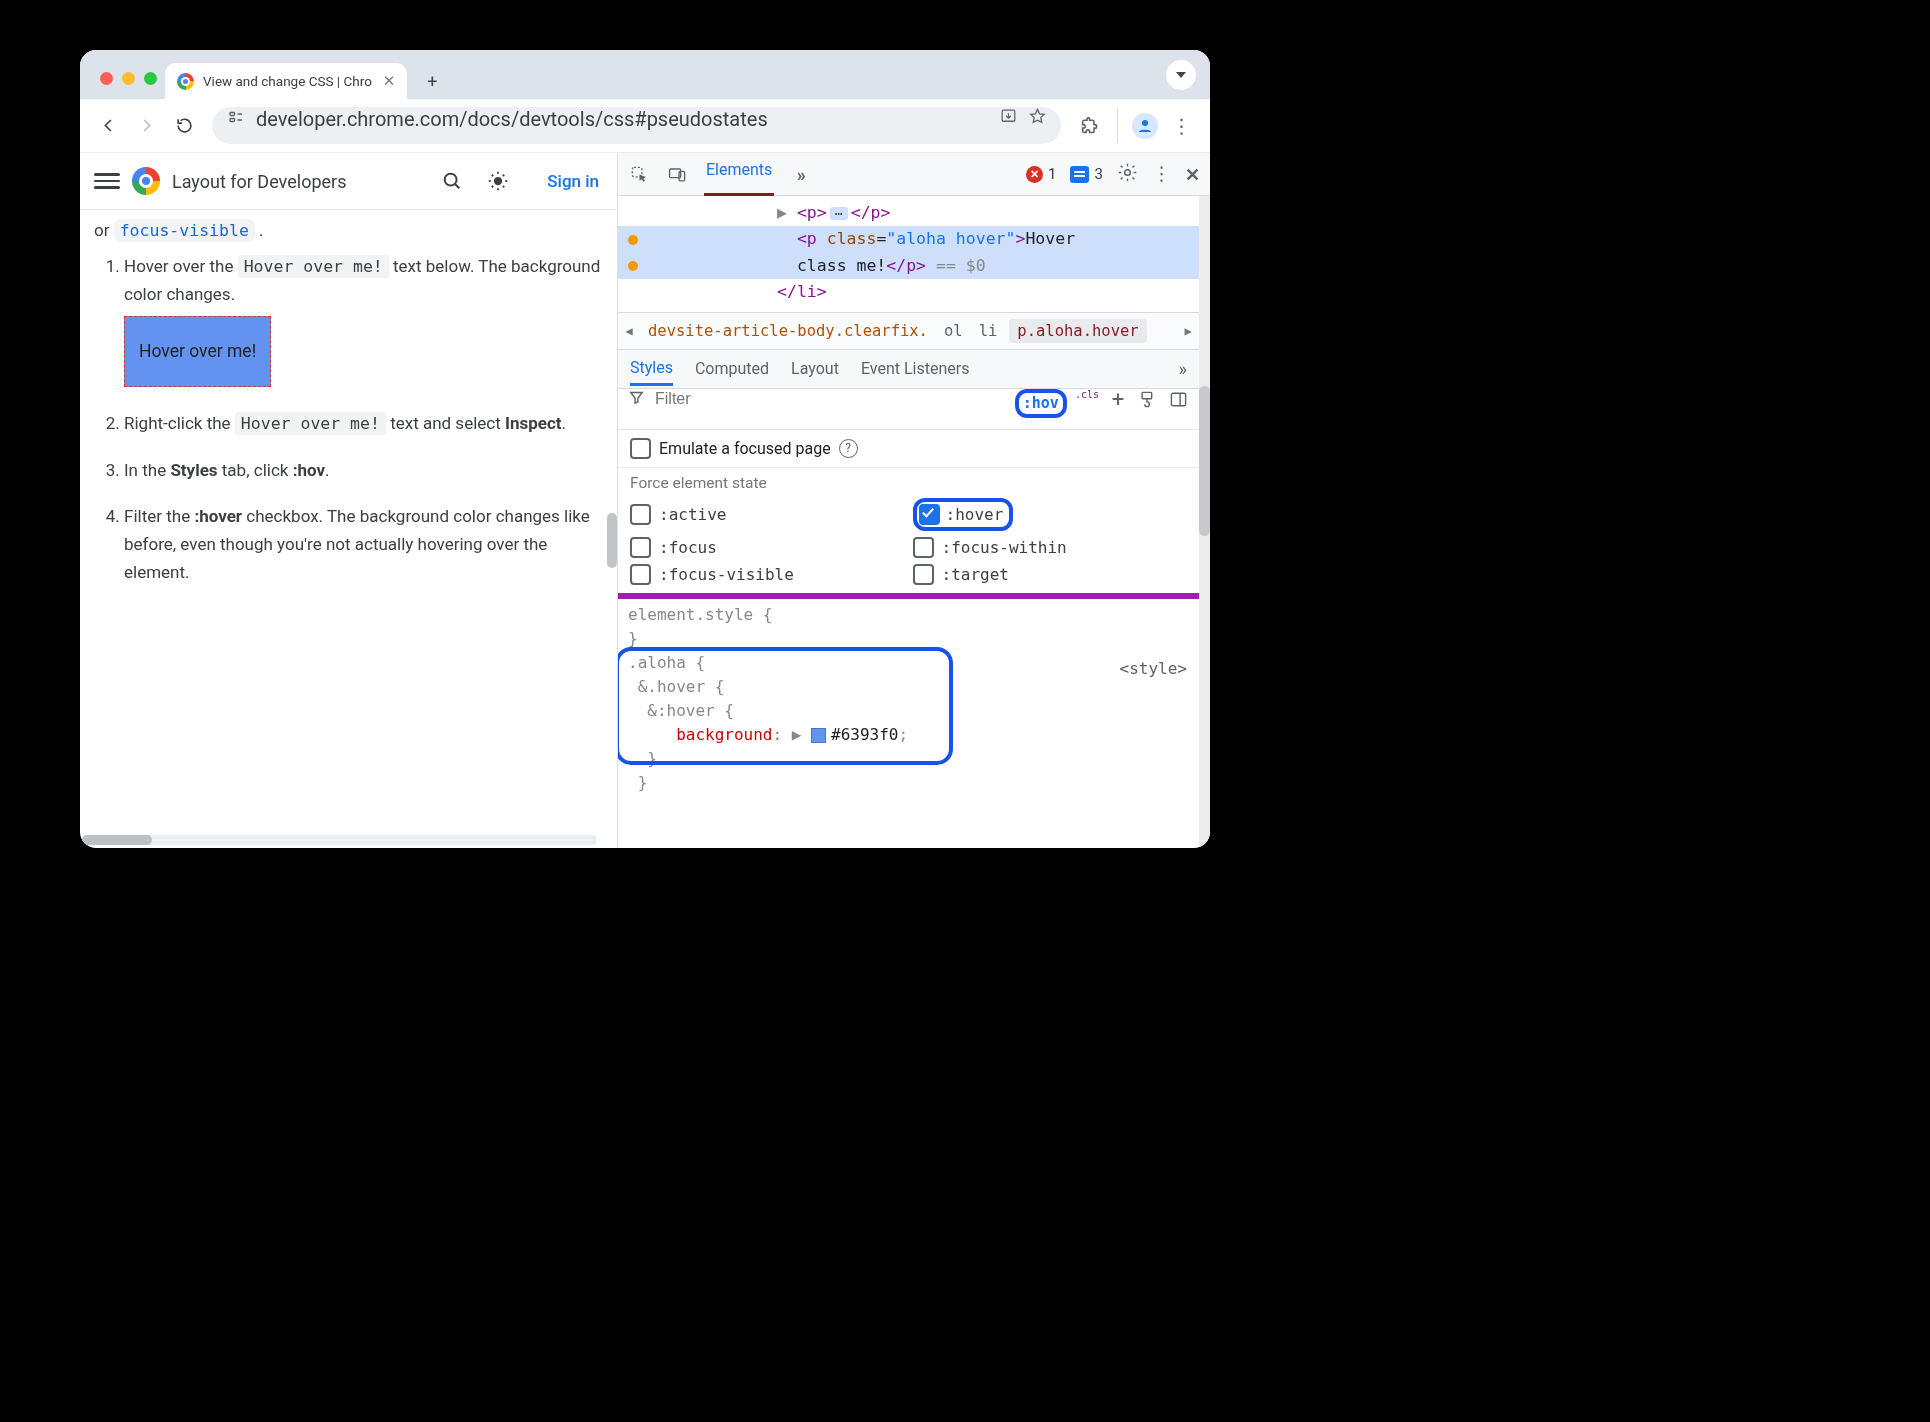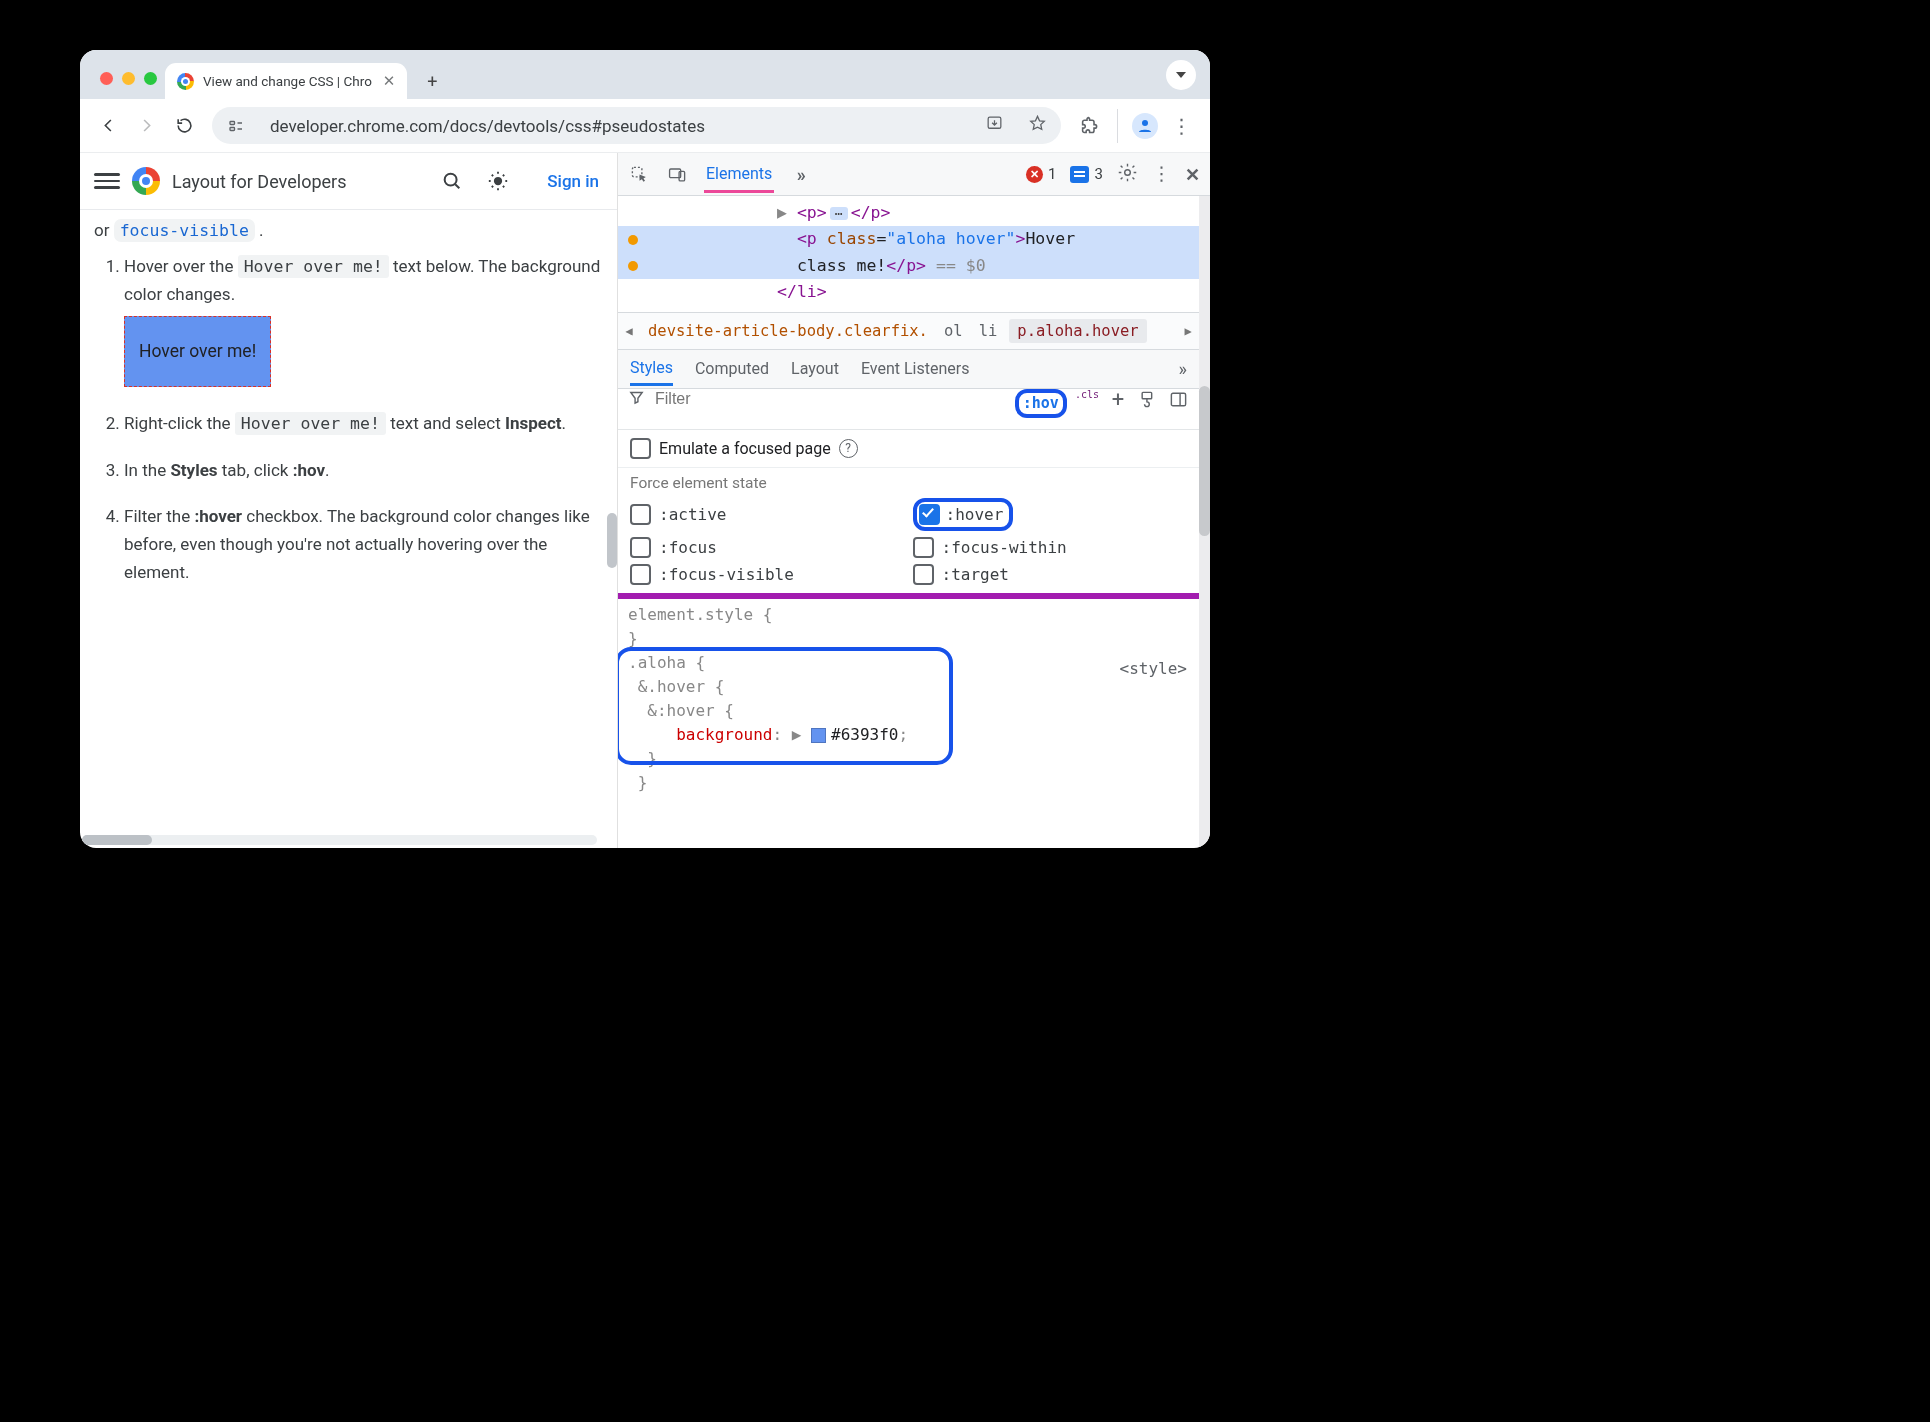--- a/index.html
+++ b/index.html
@@ -82,23 +82,23 @@
     padding:0 12px; gap:6px;
     border-bottom:1px solid #ebedef;
   }
   .nav-btn{width:32px;height:32px;display:flex;align-items:center;justify-content:center;color:#5f6368;border-radius:16px;}
   .nav-btn.disabled{opacity:.35}
   .nav-btn svg{width:19px;height:19px;fill:none;stroke:#3c4043;stroke-width:2}
 
   .omnibox{
     flex:1; height:37px;
     background:#edf0f3; border-radius:20px;
-    display:flex; align-items:center;
-    padding:0 14px; gap:24px;
-    font-size:17px; color:#3c4043;
+    display:flex; align-items:flex-start;
+    padding:0 14px; gap:10px;
+    font-size:20px; color:#3c4043;
     margin:0 6px;
   }
   .site-info{width:20px;height:20px;display:flex;align-items:center;justify-content:center}
   .url{flex:1;white-space:nowrap;overflow:hidden;text-overflow:ellipsis;}
   .omni-star svg,.omni-install svg{width:19px;height:19px;fill:none;stroke:#5f6368;stroke-width:1.6}
 
   .ext-icon,.profile-icon,.menu-dots{
     width:34px;height:34px;display:flex;align-items:center;justify-content:center;color:#5f6368;
   }
   .profile-icon{border-left:1px solid #dadce0;margin-left:4px;padding-left:14px;width:auto}
@@ -154,21 +154,21 @@
   .vscroll-mid{position:absolute;right:0;top:360px;width:10px;height:55px;border-radius:6px;background:#c1c5ca}
 
   
   .dt-tabs{
     height:42px;border-bottom:1px solid #d6dade;background:#f7f8f9;
     display:flex;align-items:center;padding:0 10px;gap:16px;font-size:16px;
   }
   .dt-icon{color:#5f6368;width:22px;height:22px;display:flex;align-items:center;justify-content:center}
   .dt-icon svg{width:19px;height:19px;fill:none;stroke:#5f6368;stroke-width:1.7}
   .dt-tab{color:#5f6368;padding:8px 2px}
-  .dt-tab.active{color:#1a73e8;border-bottom:3px solid #ec4899;padding-bottom:7px}
+  .dt-tab.active{color:#1a73e8;border-bottom:3px solid #7f1d1d;padding-bottom:14px}
   .dt-more{margin-left:auto;display:flex;align-items:center;gap:14px}
   .err-badge{display:flex;align-items:center;gap:5px;font-size:15px;color:#3c4043}
   .err-dot{width:17px;height:17px;border-radius:50%;background:#d93025;display:flex;align-items:center;justify-content:center;}
   .err-dot::after{content:"✕";color:#fff;font-size:11px;font-weight:700}
   .msg-badge{display:flex;align-items:center;gap:5px;font-size:15px;color:#3c4043}
   .msg-box{width:19px;height:17px;border-radius:3px;background:#1a73e8;position:relative}
   .msg-box::after{content:"";position:absolute;left:4px;right:4px;top:5px;height:2px;background:#fff;box-shadow:0 4px 0 #fff}
   .gear svg{stroke:#5f6368;fill:none;stroke-width:1.6;width:21px;height:21px}
   .vdots{font-size:19px;color:#5f6368;line-height:.5}
   .dt-close{font-size:18px;color:#5f6368;font-weight:600}

